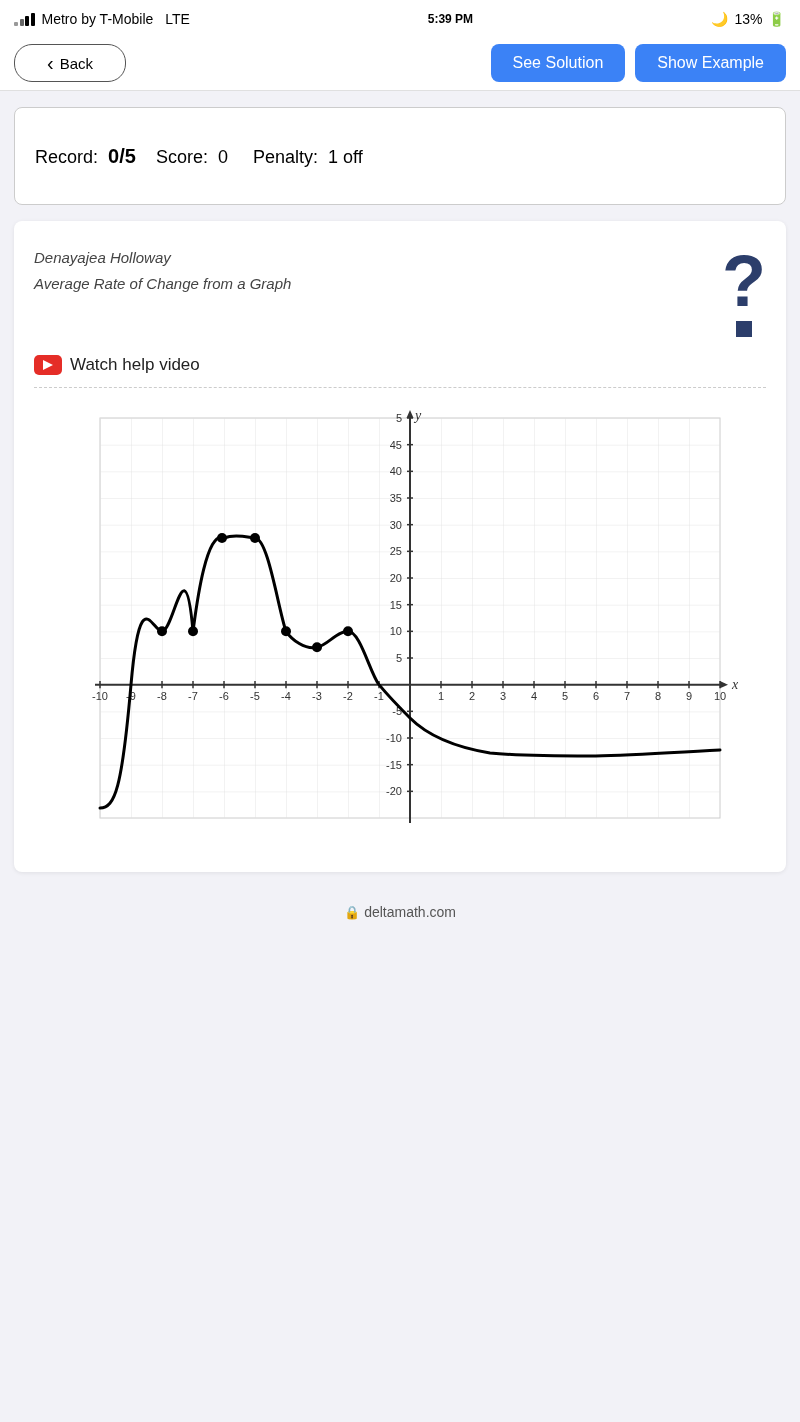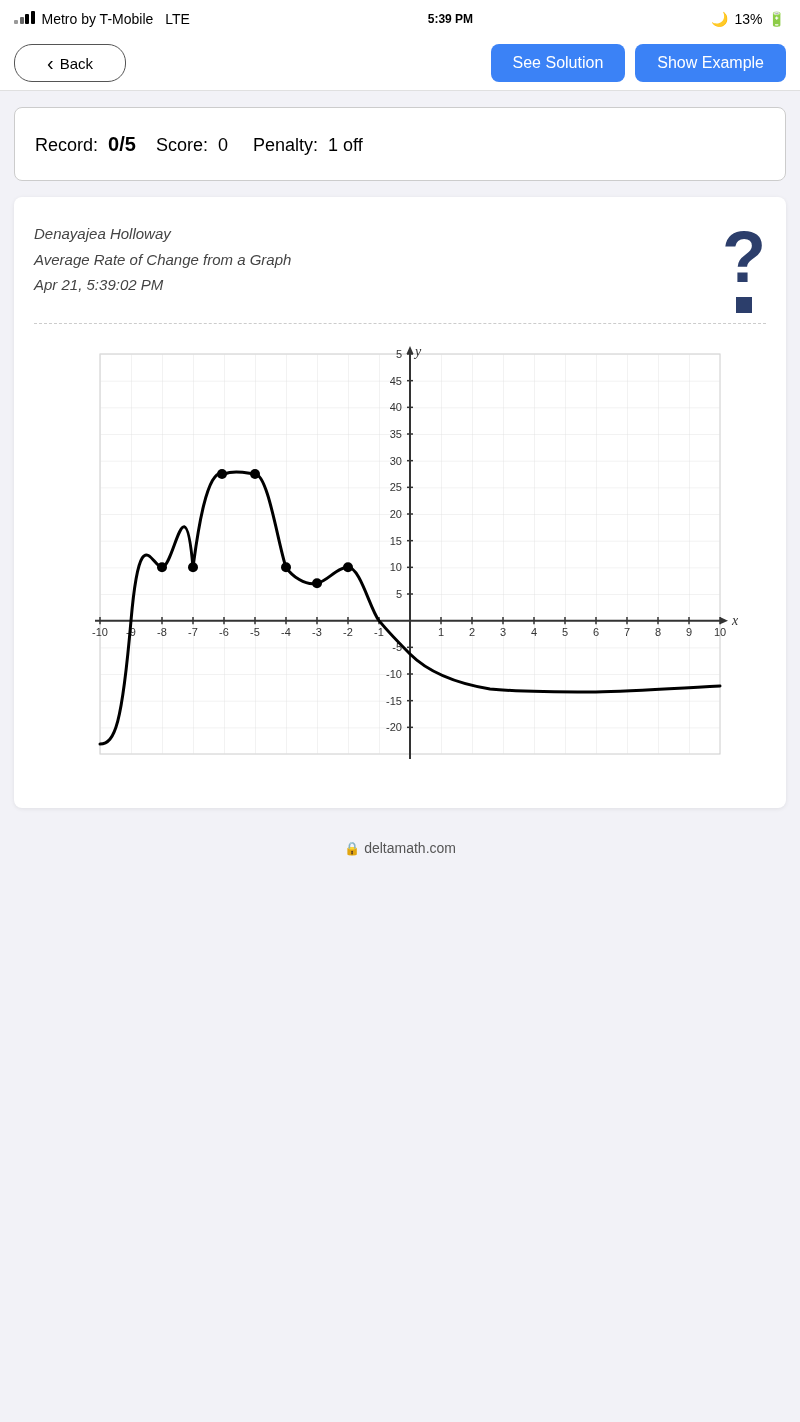--- a/index.html
+++ b/index.html
@@ -16,21 +16,21 @@
     .status-bar {
       background: #fff;
       display: flex;
       align-items: center;
       justify-content: space-between;
       padding: 6px 14px 4px;
       font-size: 14px;
       font-weight: 500;
       height: 36px;
     }
-    .status-left { display: flex; align-items: flex-start; gap: 4px; }
+    .status-left { display: flex; align-items: center; gap: 4px; }
     .signal-bars { display: flex; align-items: flex-end; gap: 1.5px; margin-right: 3px; }
     .signal-bars span {
       display: inline-block; width: 4px; background: #000; border-radius: 1px;
     }
     .status-center { font-size: 12px; font-weight: 600; }
     .status-right { display: flex; align-items: center; gap: 6px; font-size: 14px; }
 
     
     .nav-bar {
       background: #fff;
@@ -67,21 +67,21 @@
       cursor: pointer;
       font-weight: 500;
     }
 
     
     .score-card {
       background: #fff;
       border: 1.5px solid #ccc;
       border-radius: 8px;
       margin: 16px 14px;
-      padding: 20px 20px;
+      padding: 32px 20px;
       font-size: 18px;
       line-height: 1.6;
     }
     .score-card .bold { font-weight: 800; font-size: 20px; }
 
     
     .question-card {
       background: #fff;
       border-radius: 8px;
       margin: 4px 14px 20px;
@@ -209,28 +209,31 @@
     &nbsp;<span>1 off</span>
   </div>
 </div>
 
 <div class="question-card">
 
   <div style="display:flex; justify-content:space-between; align-items:flex-start;">
     <div class="question-meta">
       <div>Denayajea Holloway</div>
       <div>Average Rate of Change from a Graph</div>
-      <div>Apr 21, 5:39:02 PM</div>
     </div>
     <div style="text-align:center;">
       <span style="font-size:72px; font-weight:900; color:#2c3e6b; line-height:1; display:block;">?</span>
       <span class="question-mark-block"></span>
     </div>
   </div>
 
+  <div class="watch-video">
+    <div class="yt-icon"></div>
+    <span>Watch help video</span>
+  </div>
 
   <hr class="divider">
 
 
   <div class="graph-container">
     <svg class="graph-svg" width="720" height="440" viewBox="0 0 720 440">
 
       <rect x="60" y="10" width="620" height="400" fill="#fff" stroke="#ccc" stroke-width="1"></rect>
 
       <defs>

